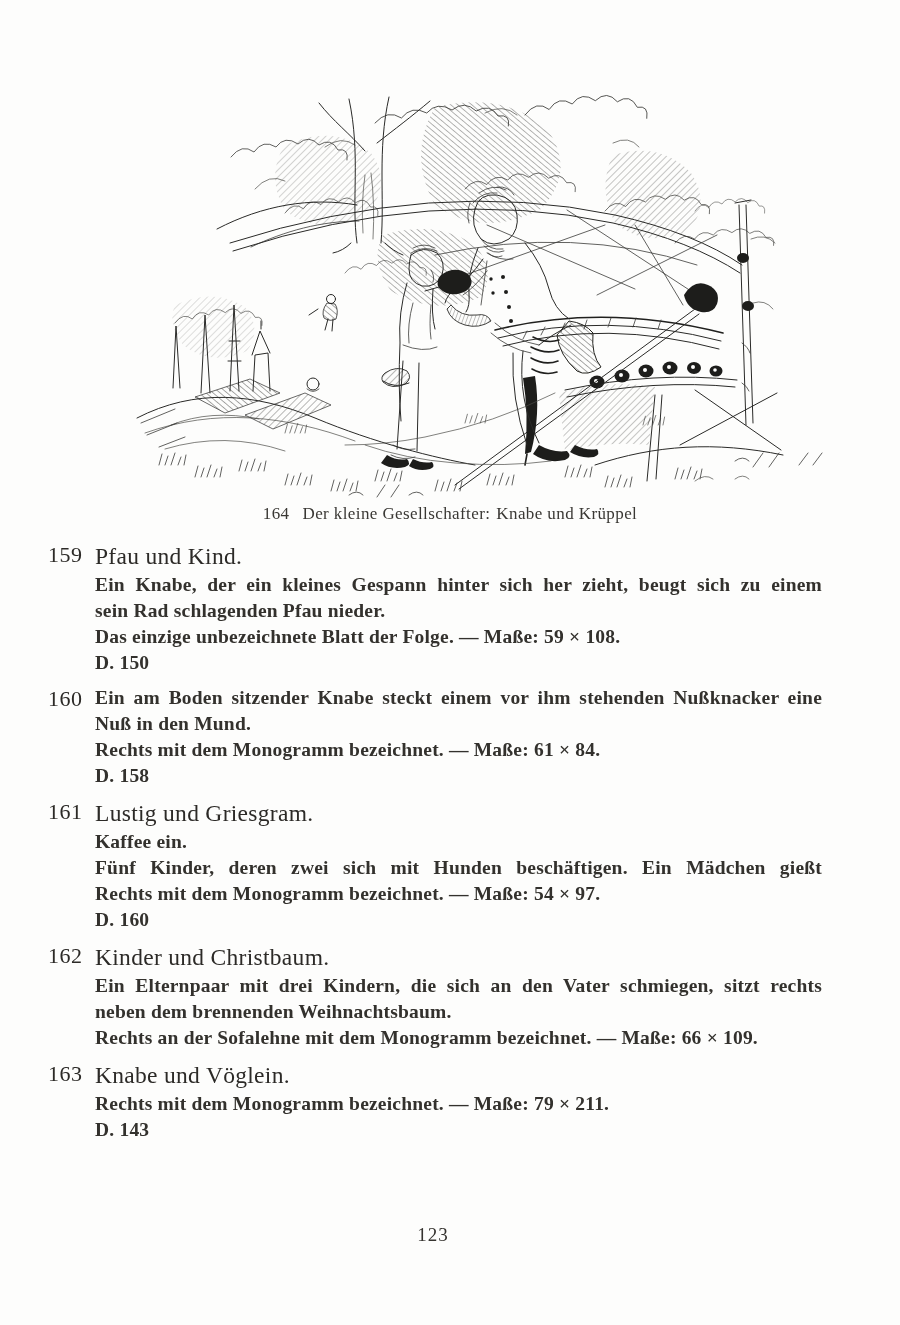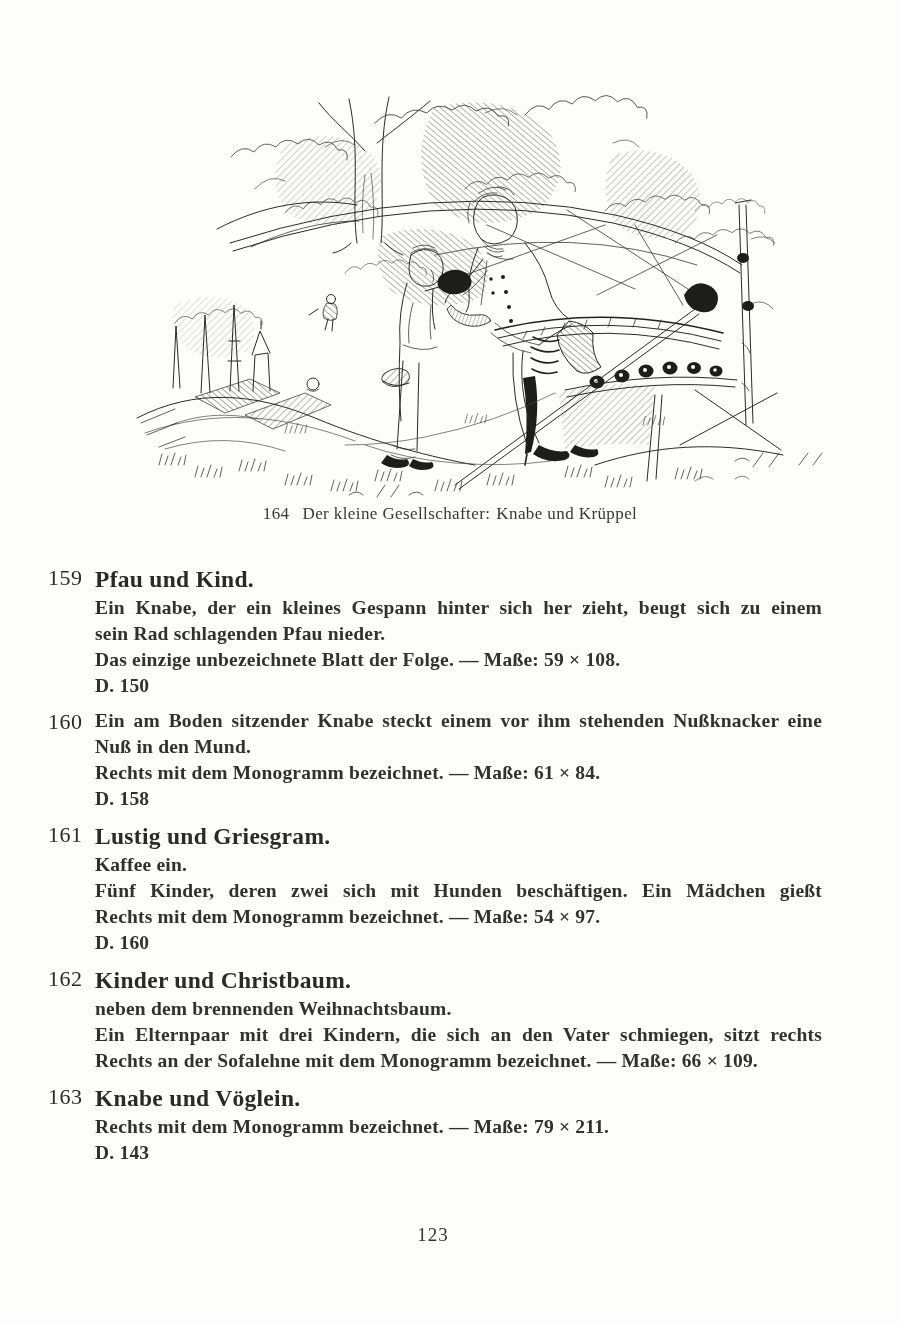--- a/index.html
+++ b/index.html
@@ -17,29 +17,29 @@
   .sb{fill:none;stroke:#20201e;stroke-width:1.6;stroke-linecap:round;}
   .ink{fill:#1d1d1b;stroke:none;}
   
   .caption{
     position:absolute;left:0;top:504px;width:900px;text-align:center;
     font-size:17px;color:#3a3834;letter-spacing:.4px;
   }
   .caption .cap-num{margin-right:13px;}
   .caption .cap-sep{display:inline-block;width:6px;}
   
-  .entries{position:absolute;left:0;top:564px;width:900px;}
+  .entries{position:absolute;left:0;top:541px;width:900px;}
   .entry{position:relative;width:727px;margin-left:95px;margin-top:9px;}
   .entry:first-child{margin-top:0;}
   .entry-num{
     position:absolute;left:-47px;top:1px;font-size:22px;color:#2c2a27;
     letter-spacing:.5px;
   }
   .entry-title{
-    font-size:23.5px;font-weight:bold;margin:0;line-height:30px;
+    font-size:23.5px;font-weight:normal;margin:0;line-height:30px;
     color:#2c2a27;letter-spacing:.3px;
   }
   .entry-body{margin-top:1px;font-weight:bold;}
   .bline{font-size:19.5px;line-height:26px;color:#33312d;letter-spacing:.2px;}
   .bline.jl{text-align:justify;text-align-last:justify;}
   
   .pagenum{
     position:absolute;top:1224px;left:0;width:900px;text-align:center;
     font-size:19px;color:#35332f;letter-spacing:1px;transform:translateX(-17px);
   }
@@ -254,22 +254,22 @@
           <div class="bline">Kaffee ein.</div>
           <div class="bline jl">Fünf Kinder, deren zwei sich mit Hunden beschäftigen. Ein Mädchen gießt</div>
           <div class="bline">Rechts mit dem Monogramm bezeichnet. — Maße: 54 × 97.</div>
           <div class="bline">D. 160</div>
         </div>
       </section>
       <section class="entry">
         <span class="entry-num">162</span>
         <h2 class="entry-title">Kinder und Christbaum.</h2>
         <div class="entry-body">
+          <div class="bline jl">Ein Elternpaar mit drei Kindern, die sich an den Vater schmiegen, sitzt rechts</div>
           <div class="bline">neben dem brennenden Weihnachtsbaum.</div>
-          <div class="bline jl">Ein Elternpaar mit drei Kindern, die sich an den Vater schmiegen, sitzt rechts</div>
           <div class="bline">Rechts an der Sofalehne mit dem Monogramm bezeichnet. — Maße: 66 × 109.</div>
         </div>
       </section>
       <section class="entry">
         <span class="entry-num">163</span>
         <h2 class="entry-title">Knabe und Vöglein.</h2>
         <div class="entry-body">
           <div class="bline">Rechts mit dem Monogramm bezeichnet. — Maße: 79 × 211.</div>
           <div class="bline">D. 143</div>
         </div>

